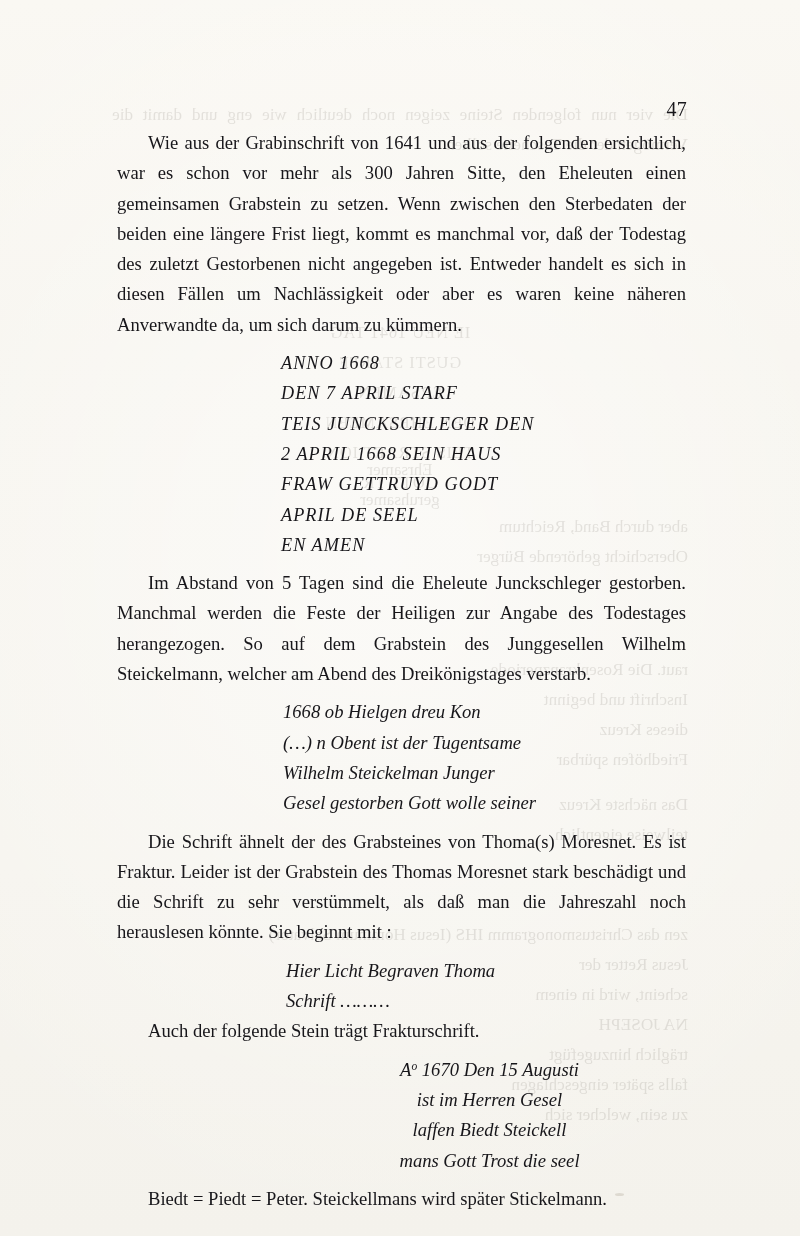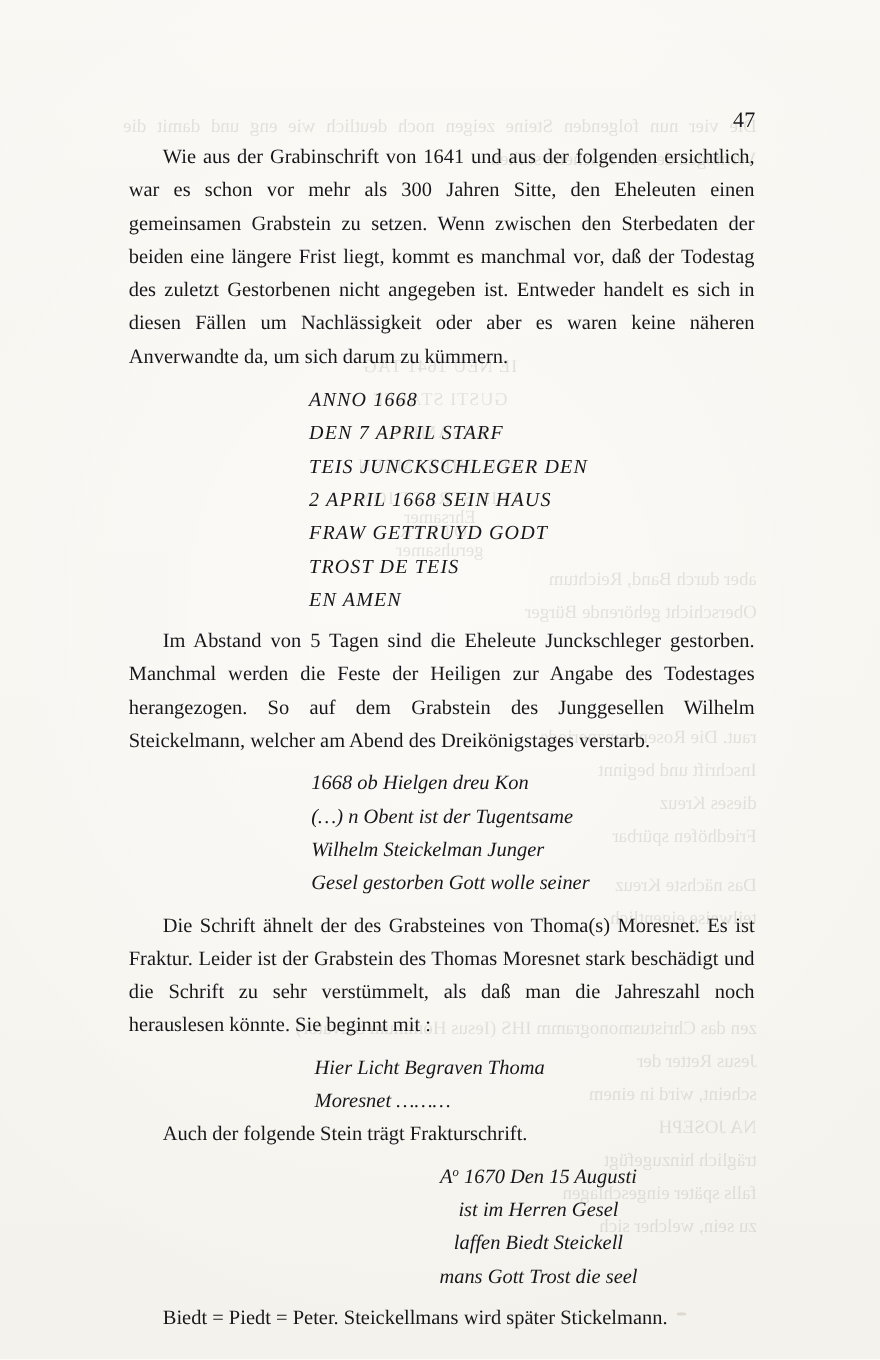--- a/index.html
+++ b/index.html
@@ -186,38 +186,38 @@
     <div class="textcol">
 
       <p class="body">Wie aus der Grabinschrift von 1641 und aus der folgenden ersichtlich, war es schon vor mehr als 300 Jahren Sitte, den Eheleuten einen gemeinsamen Grabstein zu setzen. Wenn zwischen den Sterbedaten der beiden eine längere Frist liegt, kommt es manchmal vor, daß der Todestag des zuletzt Gestorbenen nicht angegeben ist. Entweder handelt es sich in diesen Fällen um Nachlässigkeit oder aber es waren keine näheren Anverwandte da, um sich darum zu kümmern.</p>
 
       <div class="inscription ins-caps gap-before gap-after">
         <span class="ln">ANNO 1668</span>
         <span class="ln">DEN 7 APRIL STARF</span>
         <span class="ln">TEIS JUNCKSCHLEGER DEN</span>
         <span class="ln">2 APRIL 1668 SEIN HAUS</span>
         <span class="ln">FRAW GETTRUYD GODT</span>
-        <span class="ln">TROST DE TEIS</span>
+        <span class="ln">APRIL DE SEEL</span>
         <span class="ln">EN AMEN</span>
       </div>
 
       <p class="body">Im Abstand von 5 Tagen sind die Eheleute Junckschleger gestorben. Manchmal werden die Feste der Heiligen zur Angabe des Todestages herangezogen. So auf dem Grabstein des Junggesellen Wilhelm Steickelmann, welcher am Abend des Dreikönigstages verstarb.</p>
 
       <div class="inscription ins-a gap-before gap-after">
         <span class="ln">1668 ob Hielgen dreu Kon</span>
         <span class="ln">(…) n Obent ist der Tugentsame</span>
         <span class="ln">Wilhelm Steickelman Junger</span>
         <span class="ln">Gesel gestorben Gott wolle seiner</span>
       </div>
 
       <p class="body">Die Schrift ähnelt der des Grabsteines von Thoma(s) Moresnet. Es ist Fraktur. Leider ist der Grabstein des Thomas Moresnet stark beschädigt und die Schrift zu sehr verstümmelt, als daß man die Jahreszahl noch herauslesen könnte. Sie beginnt mit :</p>
 
       <div class="inscription ins-b gap-before">
         <span class="ln">Hier Licht Begraven Thoma</span>
-        <span class="ln">Moresnet ………</span>
+        <span class="ln">Schrift ………</span>
       </div>
 
       <p class="body cont">Auch der folgende Stein trägt Frakturschrift.</p>
 
       <div class="inscription ins-c gap-before gap-after">
         <span class="ln"><span>A</span><sup class="ord">o</sup><span> 1670 Den 15 Augusti</span></span>
         <span class="ln">ist im Herren Gesel</span>
         <span class="ln">laffen Biedt Steickell</span>
         <span class="ln">mans Gott Trost die seel</span>
       </div>

